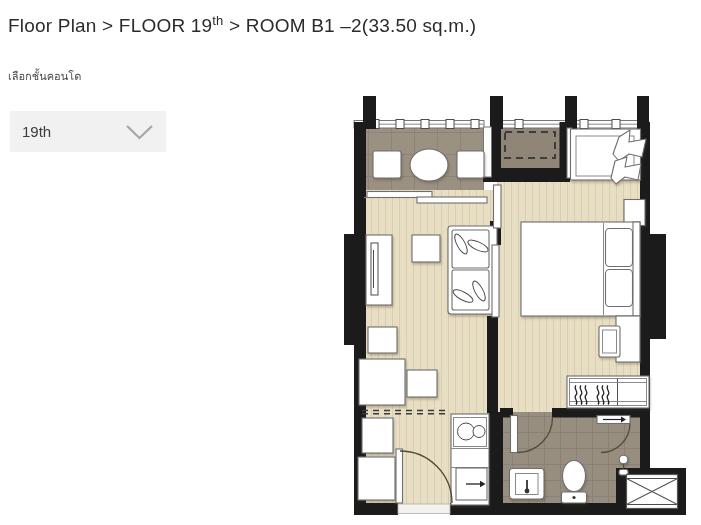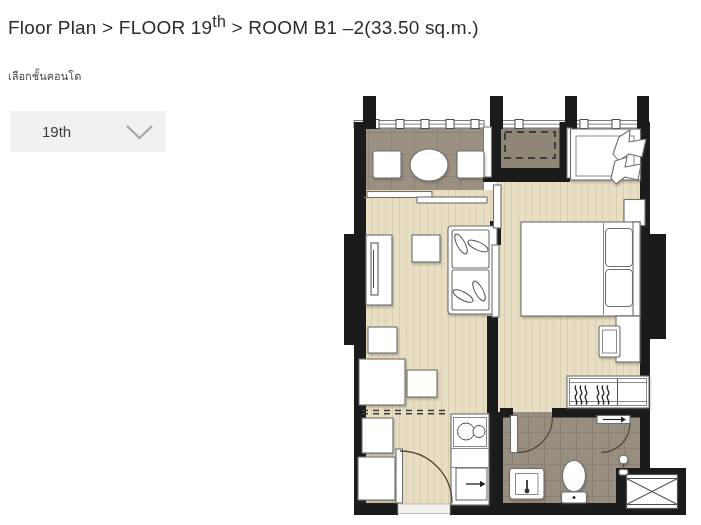--- a/index.html
+++ b/index.html
@@ -4,30 +4,30 @@
 <style>
   html,body{margin:0;padding:0;}
   body{
     width:701px;height:525px;background:#ffffff;position:relative;overflow:hidden;
     font-family:"Liberation Sans","DejaVu Sans",sans-serif;
   }
   .breadcrumb{
     position:absolute;left:8px;top:13px;font-size:19px;color:var(--text-dark,#2b2b2b);
     letter-spacing:.2px;white-space:nowrap;
   }
-  .breadcrumb sup{font-size:16px;}
+  .breadcrumb sup{font-size:13px;}
   .floor-label{
     position:absolute;left:8px;top:67px;font-size:11px;color:var(--text-gray,#4a4a4a);
     font-family:"DejaVu Sans","Liberation Sans",sans-serif;
   }
   .dropdown{
     position:absolute;left:10px;top:111px;width:156px;height:41px;
     background:var(--dropdown-bg,#f1f1f1);display:flex;align-items:center;cursor:pointer;
   }
-  .dropdown .val{margin-left:32px;flex:1;font-size:15px;color:#3c3c3c;}
+  .dropdown .val{margin-left:12px;flex:1;font-size:15px;color:#3c3c3c;}
   .dropdown .chev{margin-right:11px;display:block;}
   .plan{position:absolute;left:0;top:0;}
   
   .wall{fill:var(--wall,#1b1b1b);}
   .furn{fill:#fff;stroke:#6e6e6e;stroke-width:1.1;}
   .thin{fill:none;stroke:#8a8a8a;stroke-width:1;}
   .dk{fill:#fff;stroke:#4c4c4c;stroke-width:1;}
   .ln{fill:none;stroke:#4c4c4c;stroke-width:1;}
   .door{fill:none;stroke:#55493a;stroke-width:1.3;}
   .dash{fill:none;stroke:#3a3a3a;stroke-width:1.6;stroke-dasharray:6 5;}

